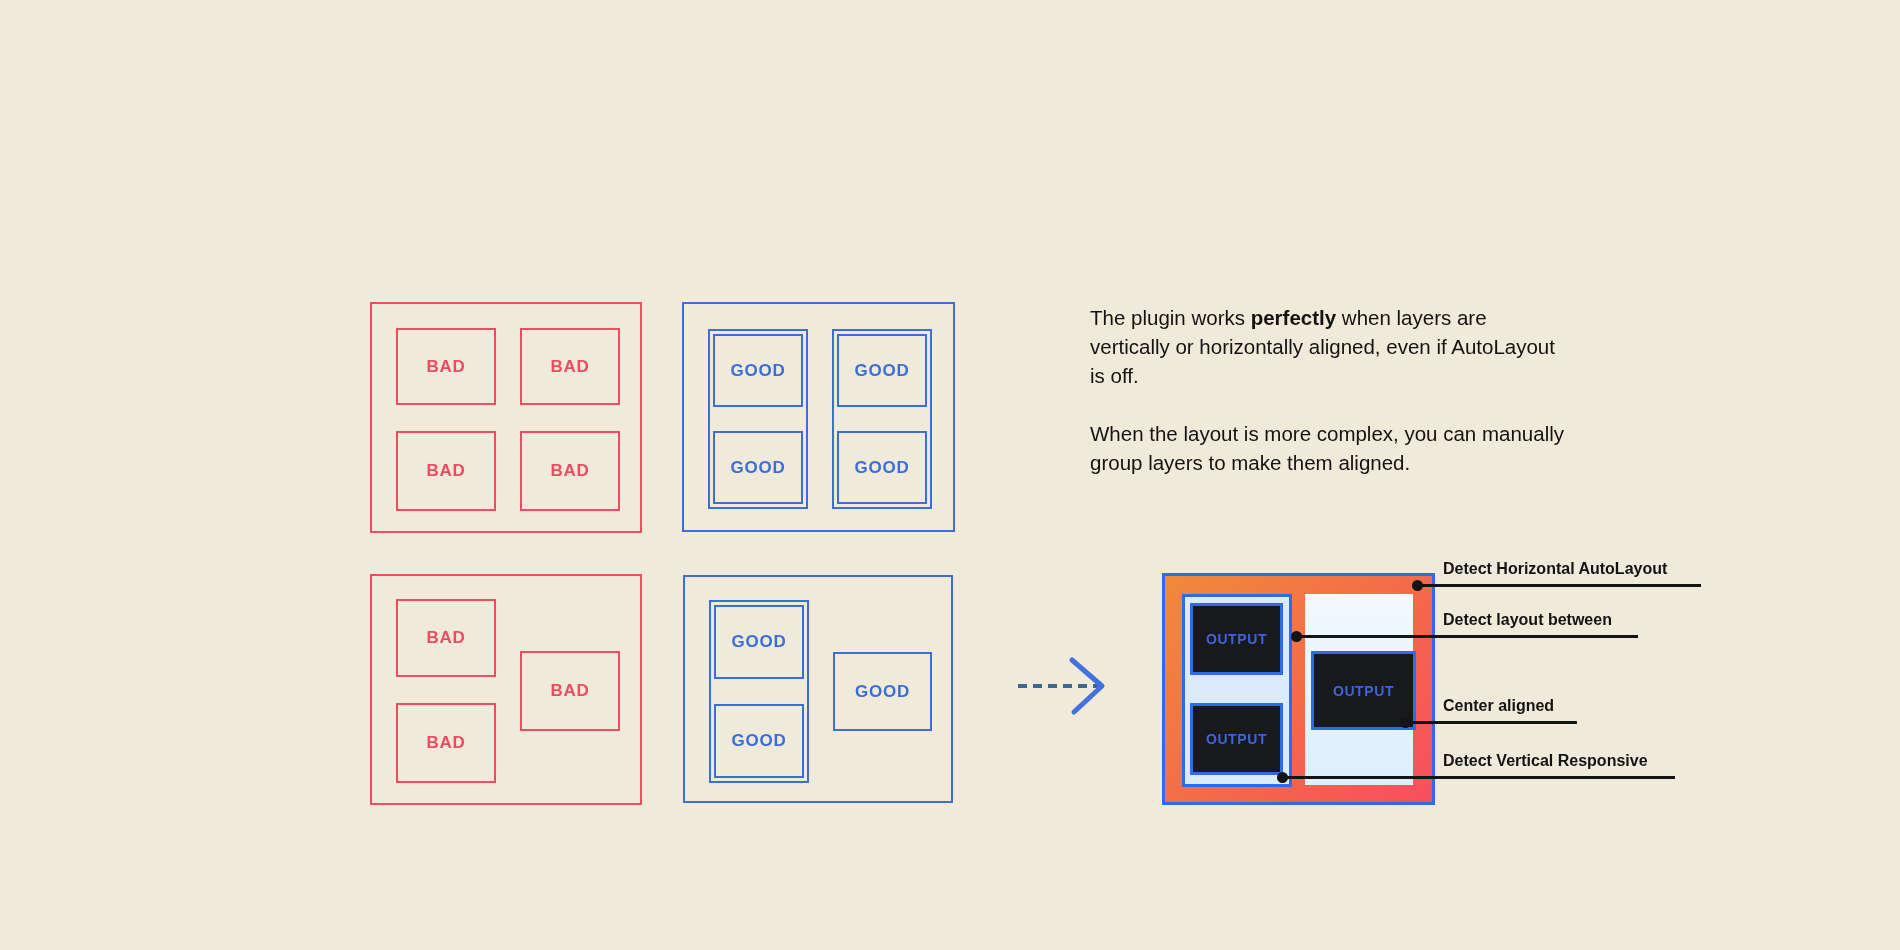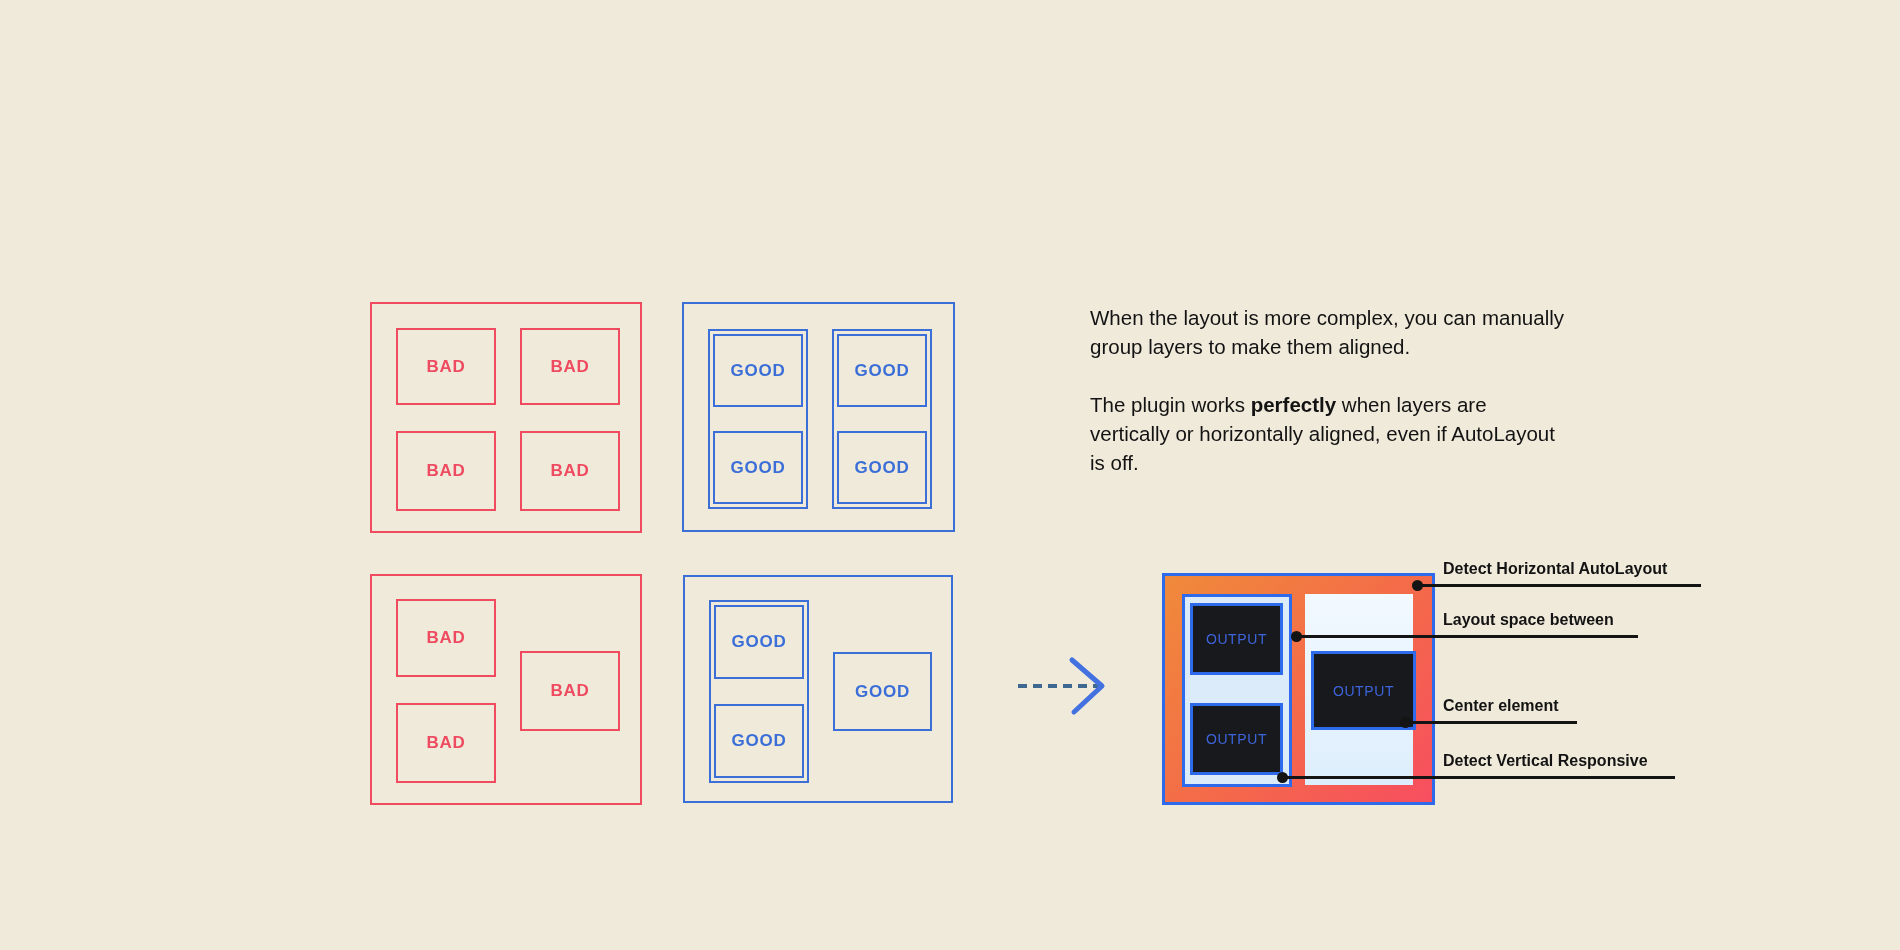--- a/index.html
+++ b/index.html
@@ -91,21 +91,21 @@
     box-sizing:border-box;border:3px solid #2D6BEA;background:#DCEBFA;
   }
   .panel-right{
     position:absolute;left:140px;top:18px;width:108px;height:191px;
     background:linear-gradient(180deg,#F2F9FF 0%,#DDEEFC 100%);
   }
   .out-box{
     position:absolute;box-sizing:border-box;
     border:3px solid #2D6BEA;background:#17191D;
     display:flex;align-items:center;justify-content:center;
-    color:#3D64DB;font-size:14px;font-weight:400;letter-spacing:0.6px;
+    color:#3D64DB;font-size:14px;font-weight:700;letter-spacing:0.6px;
   }
   .panel-left .o1{left:5px;top:6px;width:93px;height:72px;}
   .panel-left .o2{left:5px;top:106px;width:93px;height:72px;}
   #frame .o3{left:146px;top:75px;width:105px;height:79px;}
 
   
   .ann-line{position:absolute;height:3px;background:#141414;}
   .ann-dot{position:absolute;width:11px;height:11px;border-radius:50%;background:#141414;}
   .ann-label{
     position:absolute;font-size:16px;font-weight:600;color:#131313;white-space:nowrap;
@@ -183,22 +183,22 @@
       <div class="gbox">
           <span>GOOD</span>
         </div>
     </div>
     <div class="box blue single">
         <span>GOOD</span>
       </div>
   </div>
 
   <div class="desc">
+    <p><span>The plugin works </span><b>perfectly</b><span> when layers are vertically or horizontally aligned, even if AutoLayout is off.</span></p>
     <p>When the layout is more complex, you can manually group layers to make them aligned.</p>
-    <p><span>The plugin works </span><b>perfectly</b><span> when layers are vertically or horizontally aligned, even if AutoLayout is off.</span></p>
   </div>
 
   <svg class="arrow-svg" width="104" height="76" viewBox="0 0 104 76">
     <line x1="8" y1="36" x2="88" y2="36" stroke="#3E6890" stroke-width="4" stroke-dasharray="9 6"></line>
     <polyline points="62,10 92,36 64,62" fill="none" stroke="#4372E0" stroke-width="5" stroke-linecap="round" stroke-linejoin="round"></polyline>
   </svg>
 
   <div id="frame">
     <div class="inner">
       <div class="panel-left">
@@ -215,23 +215,23 @@
         </div>
     </div>
   </div>
 
   <div class="ann-line" id="line1"></div>
   <div class="ann-dot" id="dot1"></div>
   <span class="ann-label" id="label1">Detect Horizontal AutoLayout</span>
 
   <div class="ann-line" id="line2"></div>
   <div class="ann-dot" id="dot2"></div>
-  <span class="ann-label" id="label2">Layout space between</span>
+  <span class="ann-label" id="label2">Detect layout between</span>
 
   <div class="ann-line" id="line3"></div>
   <div class="ann-dot" id="dot3"></div>
-  <span class="ann-label" id="label3">Center element</span>
+  <span class="ann-label" id="label3">Center aligned</span>
 
   <div class="ann-line" id="line4"></div>
   <div class="ann-dot" id="dot4"></div>
   <span class="ann-label" id="label4">Detect Vertical Responsive</span>
 
 </div>
 
 </body></html>

